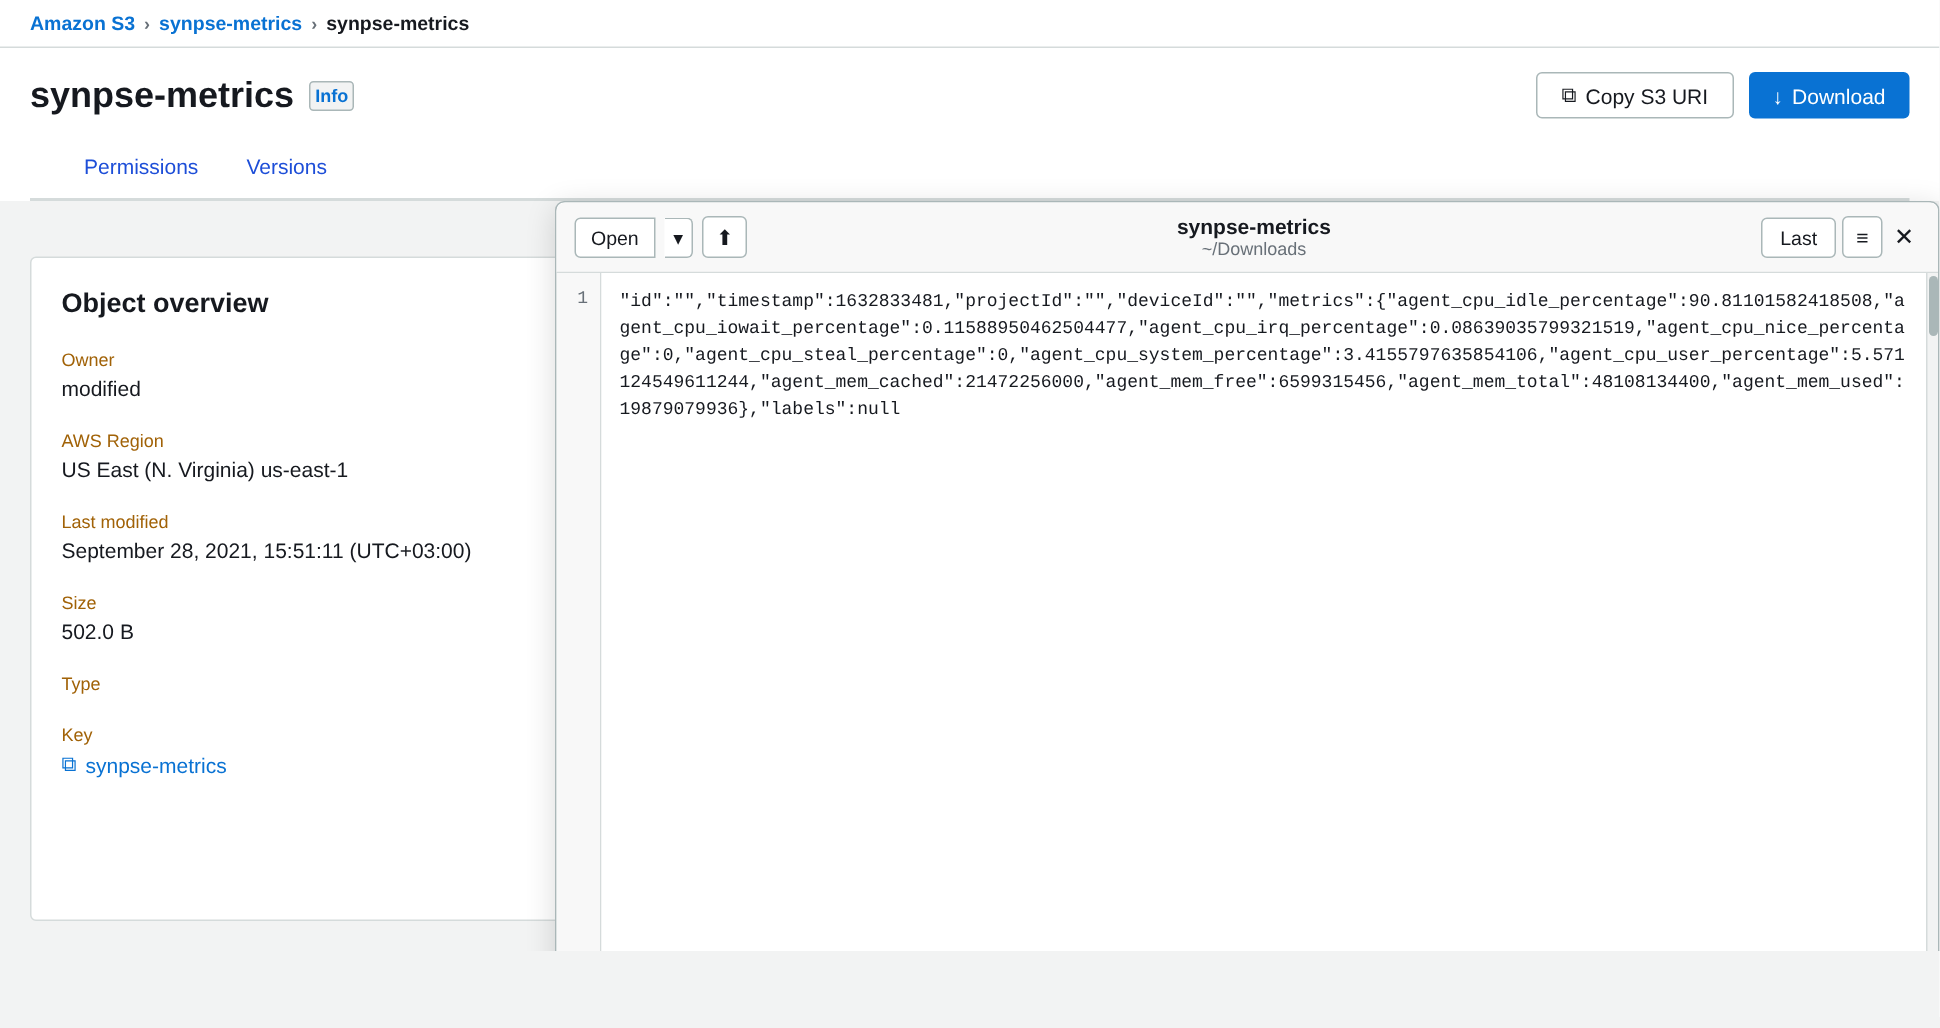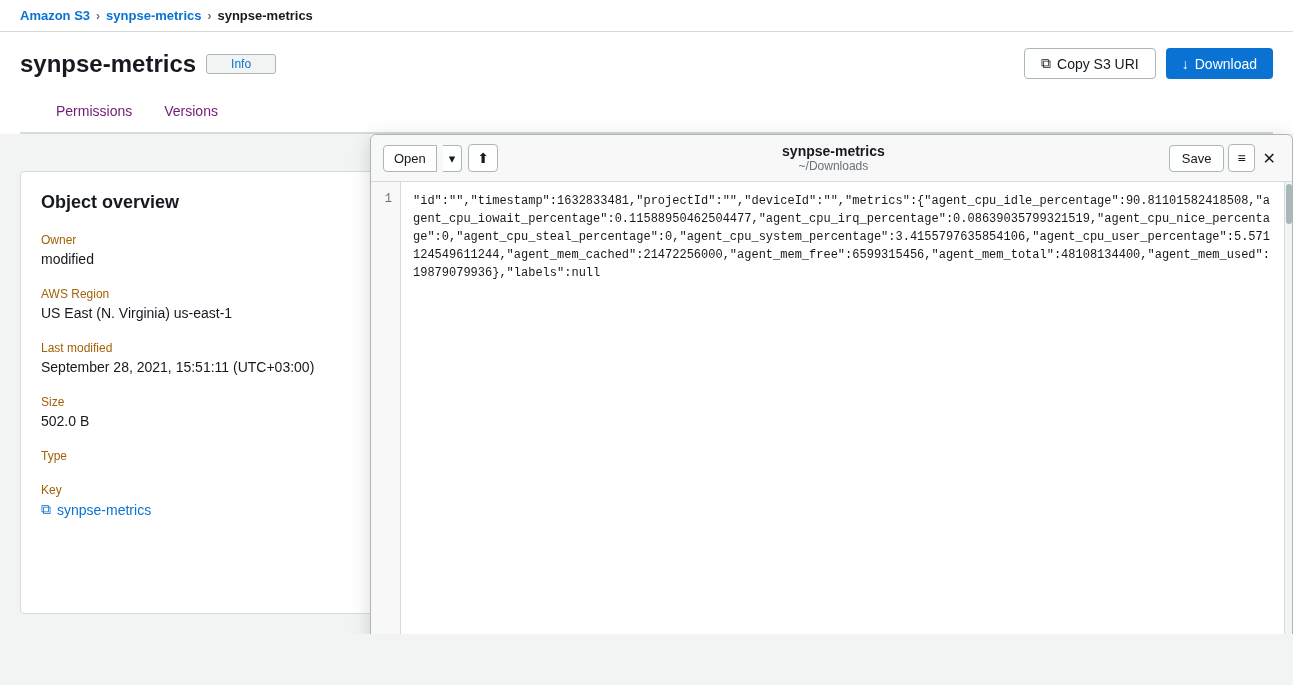--- a/index.html
+++ b/index.html
@@ -49,24 +49,25 @@
     }
     .page-title {
       font-size: 24px;
       font-weight: 700;
       color: #16191f;
     }
     .info-badge {
       background: #f2f3f3;
       border: 1px solid #aab7b8;
       border-radius: 3px;
-      padding: 2px 24px;
+      padding: 2px 3px;
       font-size: 12px;
       color: #0972d3;
       cursor: pointer;
+      font-weight: bold;
     }
     .header-actions {
       display: flex;
       gap: 10px;
     }
     .btn-secondary {
       background: #fff;
       border: 1px solid #aab7b8;
       border-radius: 4px;
       padding: 6px 16px;
@@ -95,21 +96,21 @@
       display: flex;
       gap: 0;
       border-bottom: 2px solid #d5dbdb;
       background: #fff;
       padding: 0 20px;
     }
     .tab {
       padding: 12px 16px;
       cursor: pointer;
       font-size: 14px;
-      color: #701a75;
+      color: #1d4ed8;
       border-bottom: 3px solid transparent;
       margin-bottom: -2px;
       white-space: nowrap;
     }
     .tab.active {
       color: #0972d3;
       border-bottom: 3px solid #0972d3;
       font-weight: 600;
     }
 
@@ -403,21 +404,21 @@
           <span>⬆</span>
         </button>
       </div>
 
       <div class="viewer-title-center">
         <div class="viewer-filename">synpse-metrics</div>
         <div class="viewer-path">~/Downloads</div>
       </div>
 
       <div class="viewer-toolbar-right">
-        <button class="save-btn">Save</button>
+        <button class="save-btn">Last</button>
         <button class="menu-btn">
           <span>≡</span>
         </button>
         <button class="close-btn">
           <span>✕</span>
         </button>
       </div>
     </div>
 
     <div class="viewer-content">

